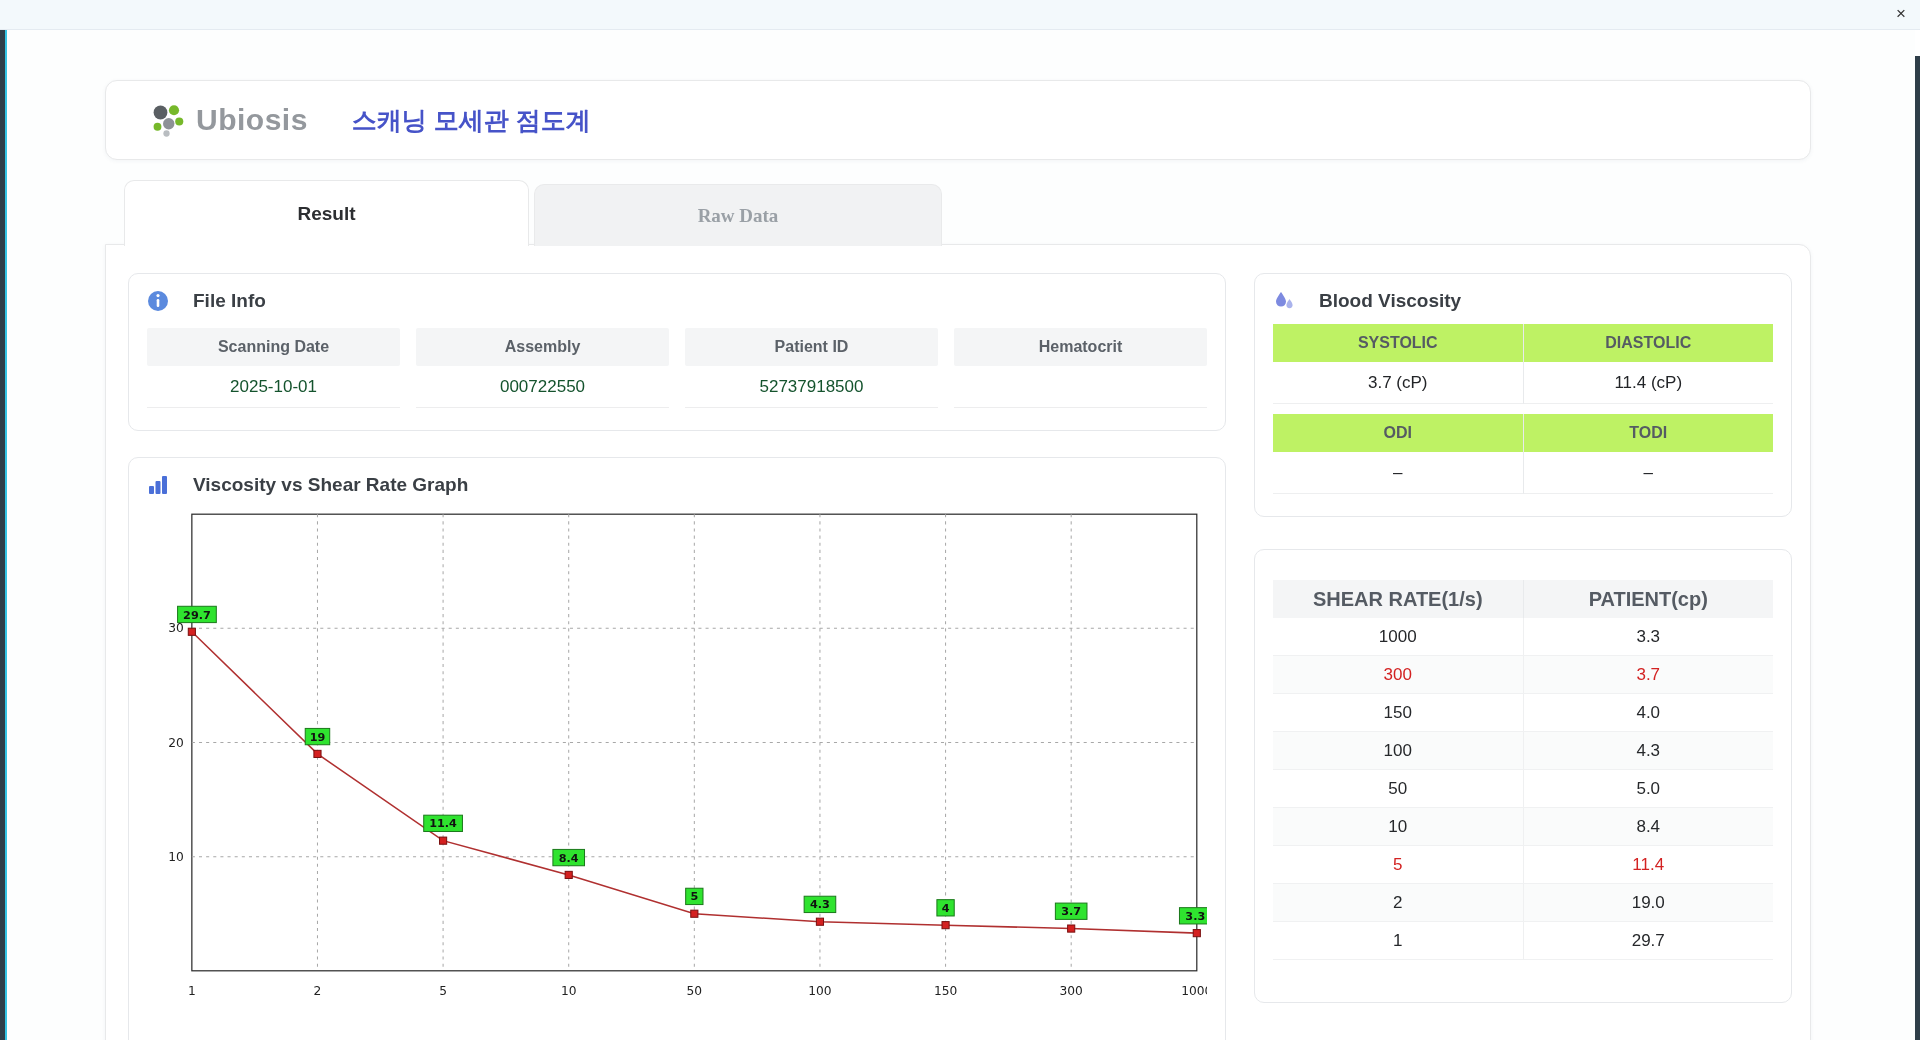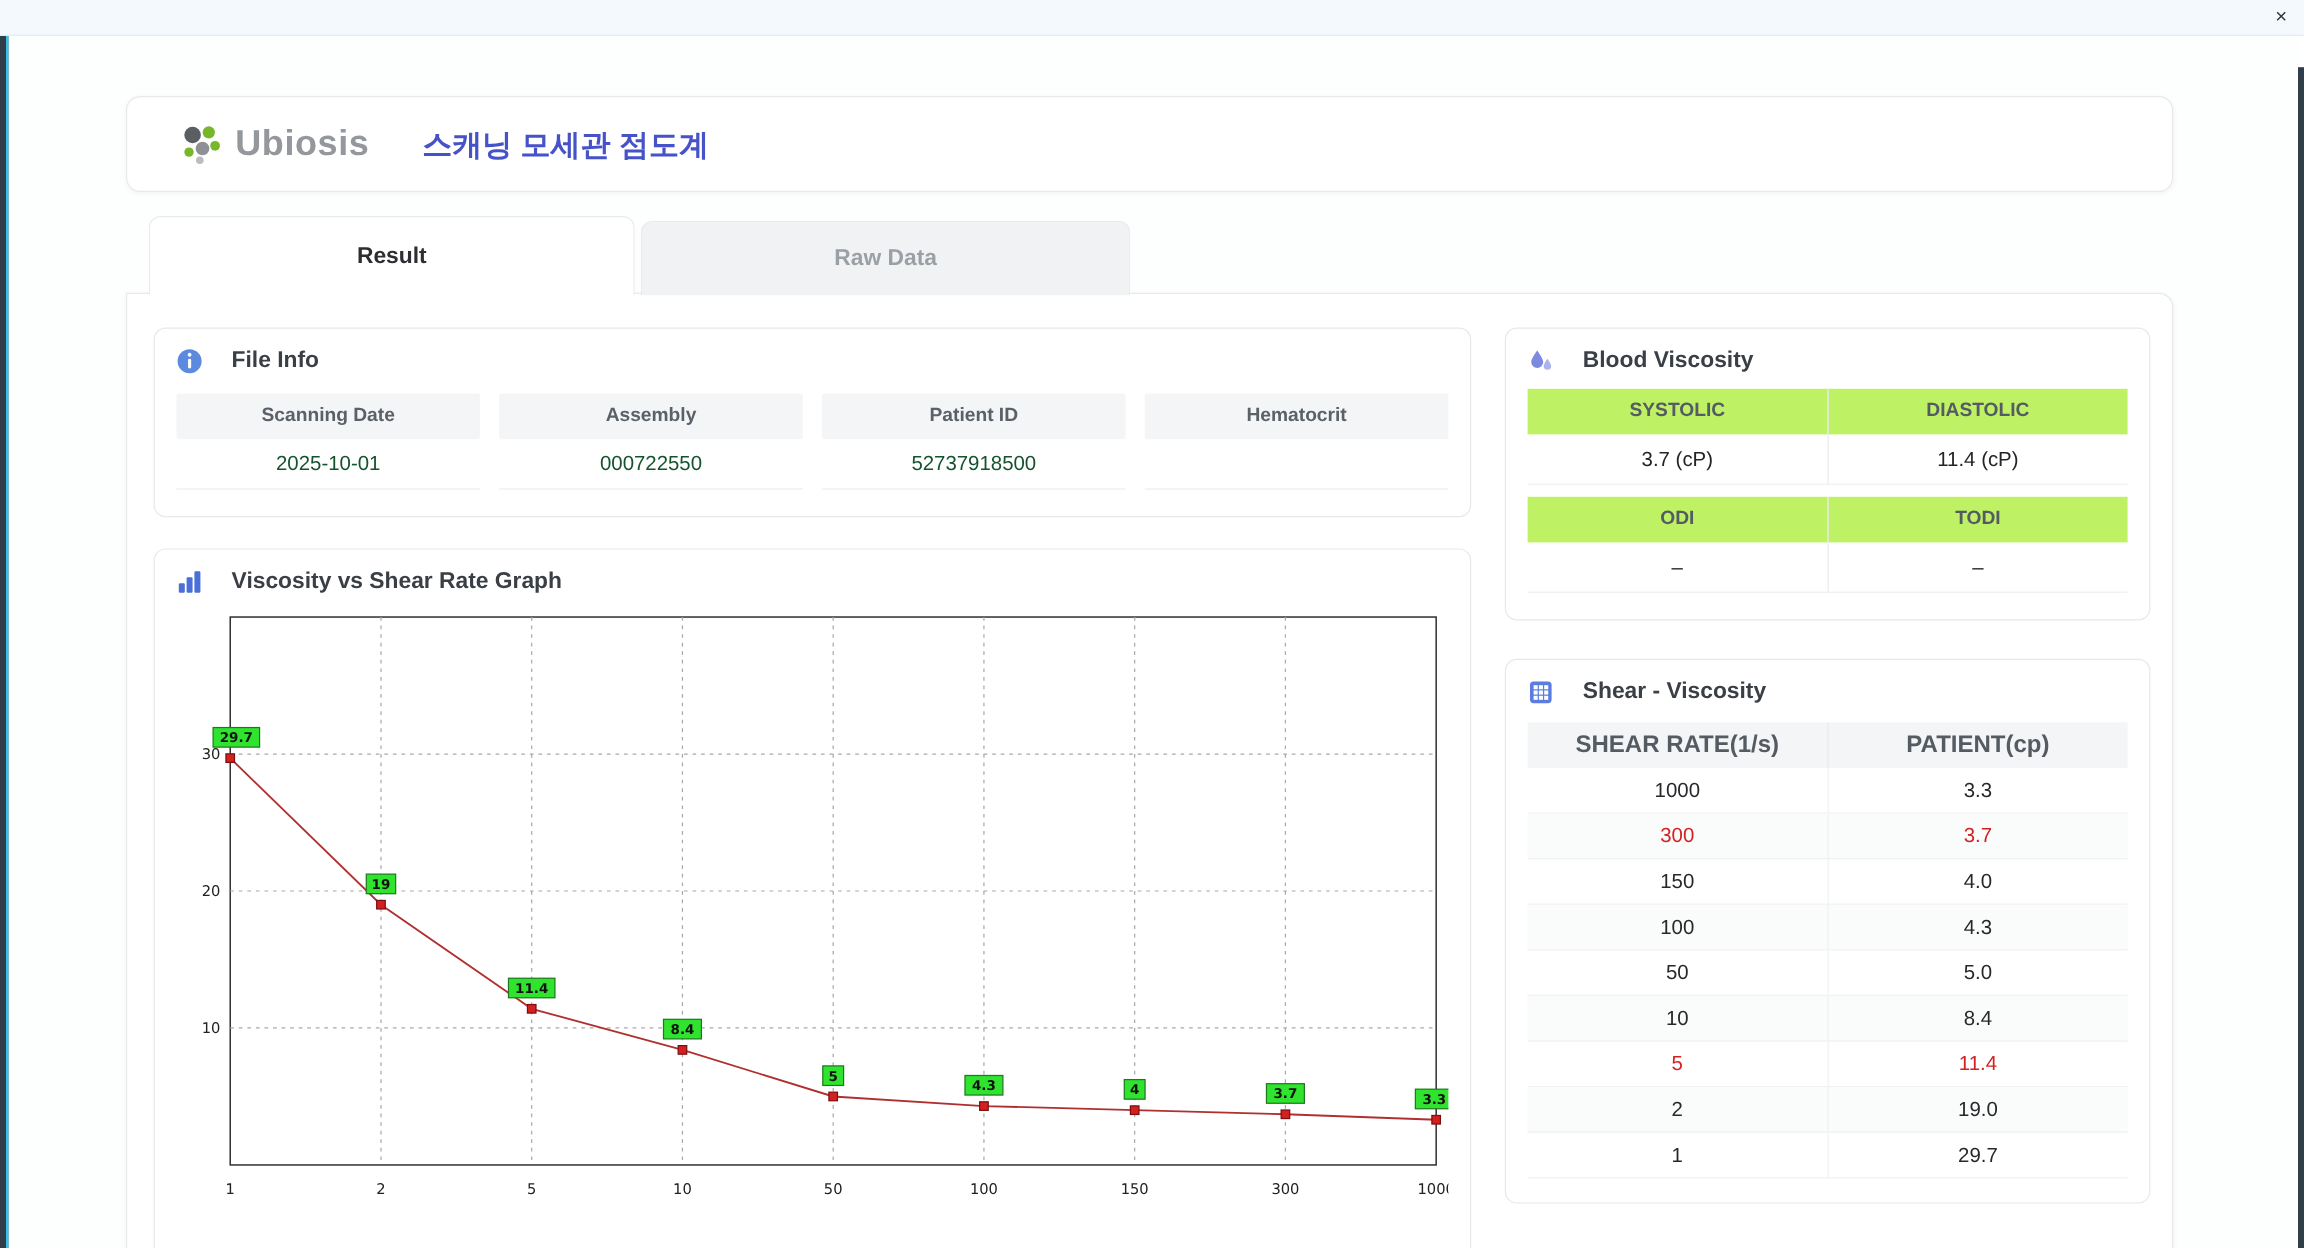--- a/index.html
+++ b/index.html
@@ -17,21 +17,21 @@
   
   .header-card { position:absolute; left:96px; top:50px; width:1706px; height:80px; background:#fff; border:1px solid #e8e9ea; border-radius:12px; box-shadow:0 1px 4px rgba(40,60,90,.05); display:flex; align-items:center; }
   .brand { display:flex; align-items:center; gap:8px; margin-left:42px; }
   .brand-text { font-size:30px; font-weight:600; color:#94989d; letter-spacing:.5px; }
   .app-title { margin-left:44px; font-size:25px; font-weight:700; color:#4653c8; }
 
   
   .tabs { position:absolute; left:96px; top:150px; display:flex; z-index:3;padding-left:19px; }
   .tab { display:flex; align-items:center; justify-content:center; font-size:19px; font-weight:700; border-radius:10px 10px 0 0; }
   .tab-active { width:405px; height:66px; background:#fff; color:#2c2e31; border:1px solid #e8e9ea; border-bottom:none; z-index:4; }
-  .tab-inactive { width:408px; height:62px; margin-top:4px; margin-left:5px; background:#f1f2f3; color:#9aa0a6; border:1px solid #e9eaeb; border-bottom:none; z-index:1; }
+  .tab-inactive { width:408px; height:62px; margin-top:4px; margin-left:5px; background:#f1f2f3; color:#9aa0a6; border:1px solid #e9eaeb; border-bottom:none; z-index:1;font-family:Liberation Serif, serif; }
 
   
   .content-panel { position:absolute; left:96px; top:214px; width:1706px; height:826px; background:#fff; border:1px solid #e8e9ea; border-radius:0 12px 12px 12px; box-shadow:0 1px 4px rgba(40,60,90,.05); z-index:2; }
 
   .card { position:absolute; background:#fff; border:1px solid #e6e8eb; border-radius:10px; padding:16px 18px; }
   .sec-title { display:flex; align-items:center; gap:24px; font-size:19px; font-weight:700; color:#3a3f45; }
   .sec-title svg { flex:0 0 auto; }
 
   .card-fileinfo { left:22px; top:28px; width:1098px; height:158px; }
   .card-graph   { left:22px; top:212px; width:1098px; height:706px; }
@@ -217,35 +217,20 @@
           <div>TODI</div>
         </div>
         <div class="bv-row bv-val">
           <div>–</div>
           <div>–</div>
         </div>
       </div>
     </section>
 
     <section class="card card-sv">
-      <div class="sec-title">
-        <svg width="22" height="22" viewBox="0 0 22 22">
-          <rect x="2" y="2" width="18" height="18" rx="3" fill="#5b7ce0"></rect>
-          <rect x="5" y="5" width="3.4" height="3.4" fill="#fff"></rect>
-          <rect x="9.4" y="5" width="3.4" height="3.4" fill="#fff"></rect>
-          <rect x="13.8" y="5" width="3.4" height="3.4" fill="#fff"></rect>
-          <rect x="5" y="9.4" width="3.4" height="3.4" fill="#fff"></rect>
-          <rect x="9.4" y="9.4" width="3.4" height="3.4" fill="#fff"></rect>
-          <rect x="13.8" y="9.4" width="3.4" height="3.4" fill="#fff"></rect>
-          <rect x="5" y="13.8" width="3.4" height="3.4" fill="#fff"></rect>
-          <rect x="9.4" y="13.8" width="3.4" height="3.4" fill="#fff"></rect>
-          <rect x="13.8" y="13.8" width="3.4" height="3.4" fill="#fff"></rect>
-        </svg>
-        <span>Shear - Viscosity</span>
-      </div>
       <div class="sv-table">
         <div class="sv-head">
           <div>SHEAR RATE(1/s)</div>
           <div>PATIENT(cp)</div>
         </div>
         <div id="sv-body">
           <div class="sv-row">
             <div>1000</div>
             <div>3.3</div>
           </div>

